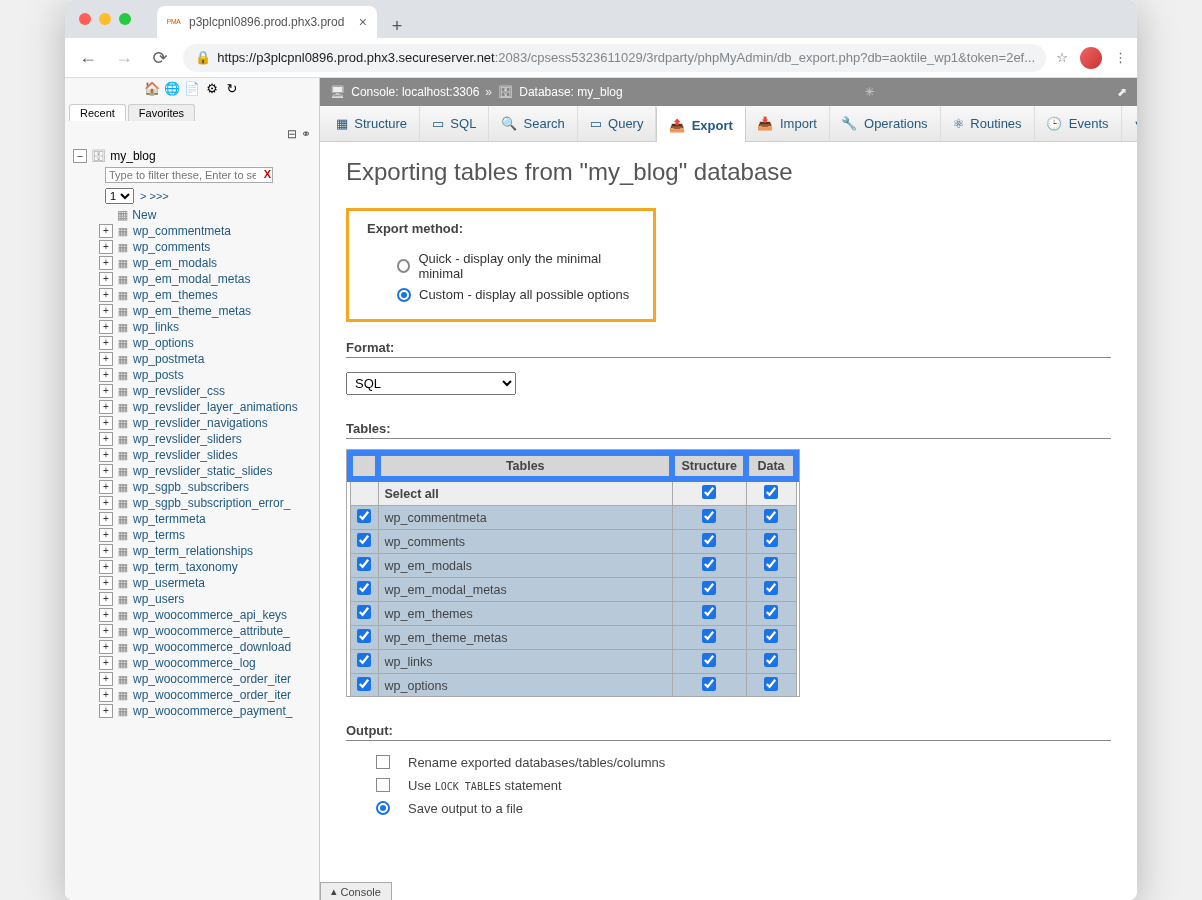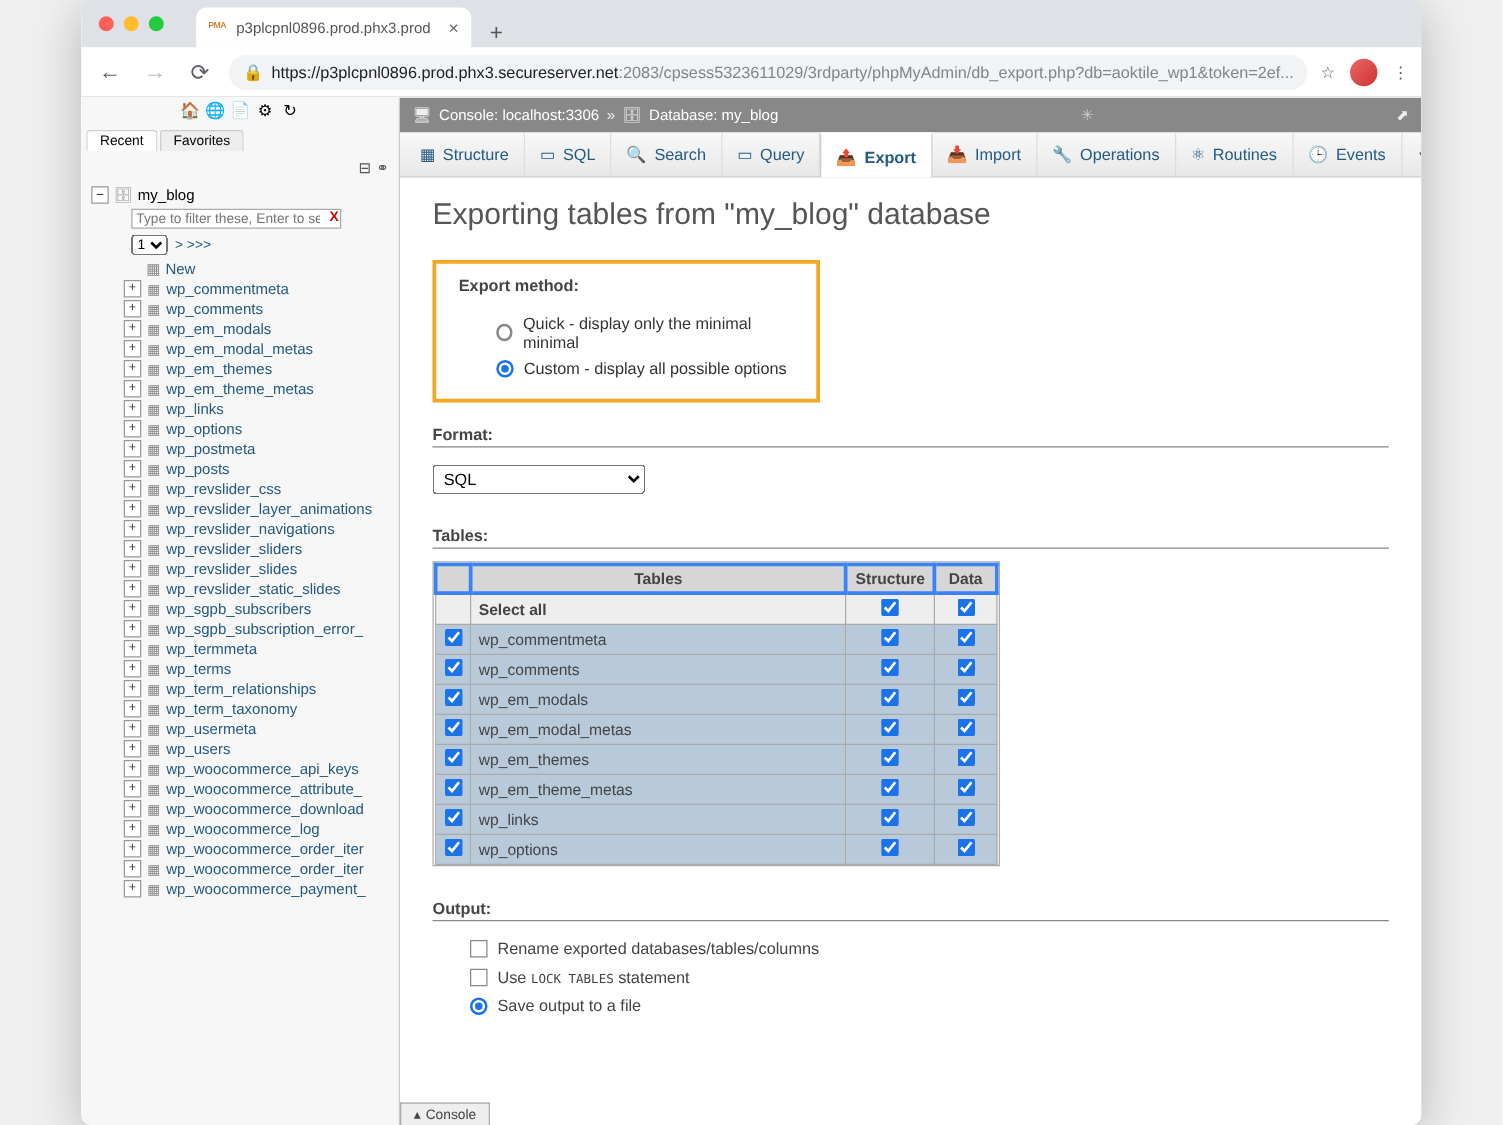--- a/index.html
+++ b/index.html
@@ -71,26 +71,26 @@
 .section-h { font-weight:bold; color:#444; border-bottom:1px solid #888; padding-bottom:2px; margin:18px 0 10px; }
 .export-method { border:3px solid #f5a623; padding:10px 18px 14px; width:310px; margin-bottom:14px; }
 .export-method .section-h { border:none; margin:0 0 10px; }
 .radio-row { display:flex; align-items:center; gap:8px; padding:3px 0 3px 30px; font-size:13px; color:#333; }
 .radio { width:14px; height:14px; border-radius:50%; border:2px solid #888; display:inline-block; position:relative; cursor:pointer; }
 .radio.checked { border-color:#1a73e8; }
 .radio.checked::after { content:''; position:absolute; inset:2px; border-radius:50%; background:#1a73e8; }
 .format-sel { width:170px; font-size:13px; padding:2px 4px; margin-top:4px; }
 .tables-box { border:1px solid #aaa; width:454px; max-height:248px; overflow:auto; }
 .tables-box table { width:100%; border-collapse:collapse; font-size:12.5px; }
-.tables-box th { background:#d6d6d6; border:3px solid #3b82f6; padding:3px 6px; font-weight:bold; text-align:center; }
+.tables-box th { background:#d6d6d6; border:6px solid #3b82f6; padding:3px 6px; font-weight:bold; text-align:center; }
 .tables-box td { border:1px solid #aaa; padding:3px 6px; background:#bcd; }
 .tables-box tr.sel td { background:#b8c9da; }
 .tables-box tr.head td { background:#eee; }
 .chk { accent-color:#1a73e8; width:14px; height:14px; cursor:pointer; }
-.out-row { display:flex; align-items:flex-end; gap:8px; padding:4px 0 4px 30px; }
+.out-row { display:flex; align-items:flex-start; gap:18px; padding:4px 0 4px 30px; }
 .out-row .ck { width:14px; height:14px; border:1px solid #888; display:inline-block; cursor:pointer; }
 .out-row code { font-family: Menlo, monospace; font-size:10px; }
 .console { position:absolute; left:0; bottom:0; background:#eee; border:1px solid #aaa; border-bottom:none; padding:2px 10px; font-size:11px; cursor:pointer; display:flex; align-items:center; gap:4px; }
 </style>
 </head>
 <body>
 
 <div class="browser">
 
   <div class="titlebar">

